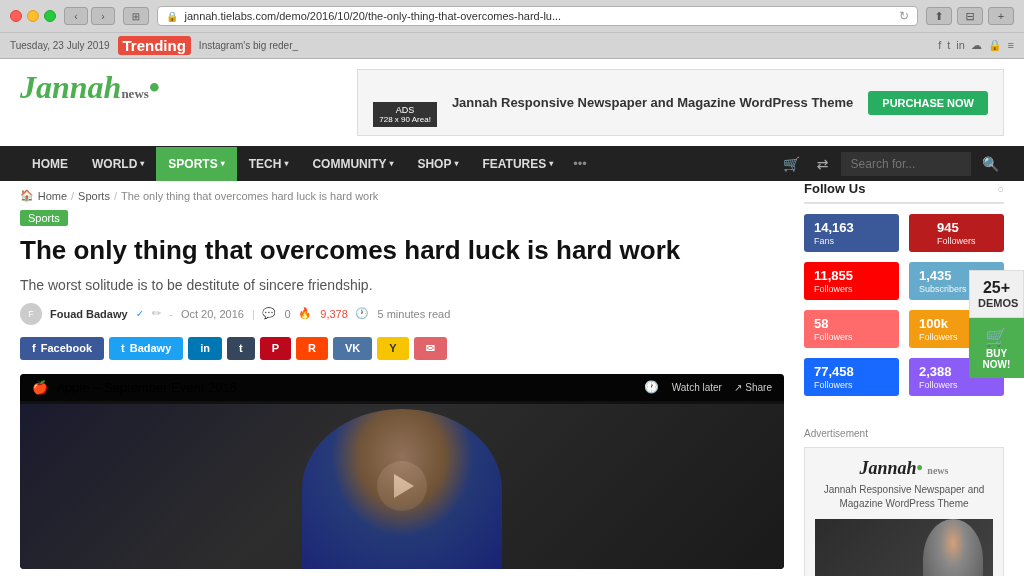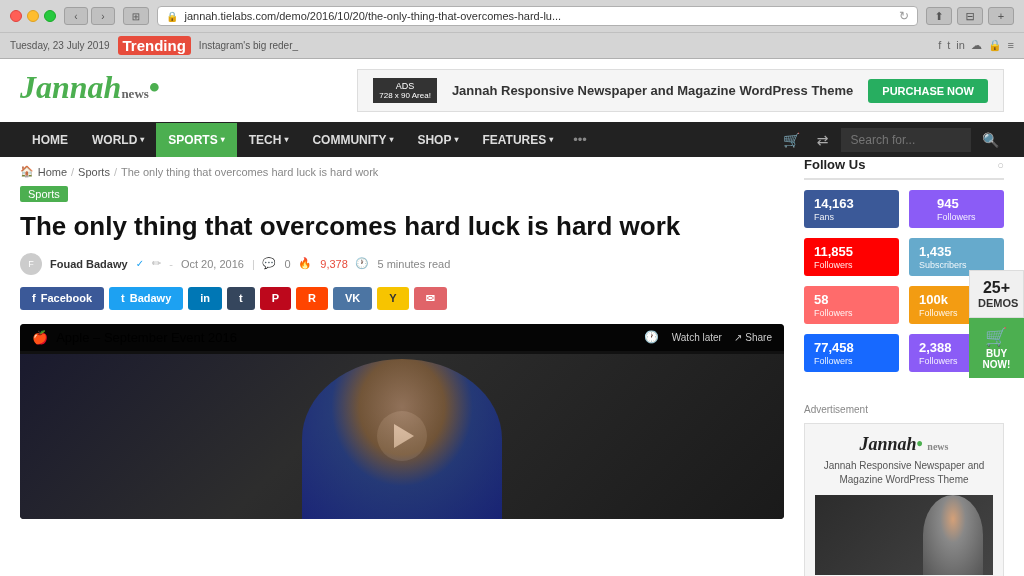--- a/index.html
+++ b/index.html
@@ -106,20 +106,21 @@
       align-items: center;
       gap: 15px;
       font-size: 11px;
     }
     .header-ad-label {
       background: #333;
       color: white;
       padding: 3px 6px;
       font-size: 9px;
       text-align: center;
+      margin-top: 24px;
     }
     .header-ad-text { color: #333; }
     .header-ad-text strong { font-size: 13px; }
     .purchase-btn {
       background: #27ae60;
       color: white;
       padding: 6px 14px;
       border: none;
       border-radius: 3px;
       font-size: 11px;
@@ -333,21 +334,21 @@
     .sidebar-title-icon { color: #bbb; font-size: 11px; }
 
     .social-stats { display: grid; grid-template-columns: 1fr 1fr; gap: 10px; }
     .social-stat {
       padding: 6px 10px;
       border-radius: 3px;
       color: white;
       font-size: 10px;
     }
     .stat-fb { background: #3b5998; }
-    .stat-tw { background: #8b5cf6; padding-left: 28px; }
+    .stat-tw { background: #b91c1c; padding-left: 28px; }
     .stat-yt { background: #ff0000; }
     .stat-vr { background: #6ac; }
     .stat-sc { background: #ff6b6b; }
     .stat-cl { background: #f39c12; }
     .stat-be { background: #1769ff; }
     .stat-ig { background: #8b5cf6; }
     .stat-number { font-size: 13px; font-weight: bold; display: block; }
     .stat-label { font-size: 9px; opacity: 0.9; }
 
     .sidebar-ad {
@@ -523,20 +524,21 @@
         <span>The only thing that overcomes hard luck is hard work</span>
       </div>
 
       
       <div class="article-category">Sports</div>
 
       
       <h1 class="article-title">The only thing that overcomes hard luck is hard work</h1>
 
       
+      <p class="article-subtitle">The worst solitude is to be destitute of sincere friendship.</p>
 
       
       <div class="article-meta">
         <div class="author-avatar">F</div>
         <span class="author-name">Fouad Badawy</span>
         <span style="color:#1da1f2;font-size:10px;">✓</span>
         <span style="color:#aaa;">✏</span>
         <span class="meta-sep">-</span>
         <span>Oct 20, 2016</span>
         <span class="meta-sep">|</span>

